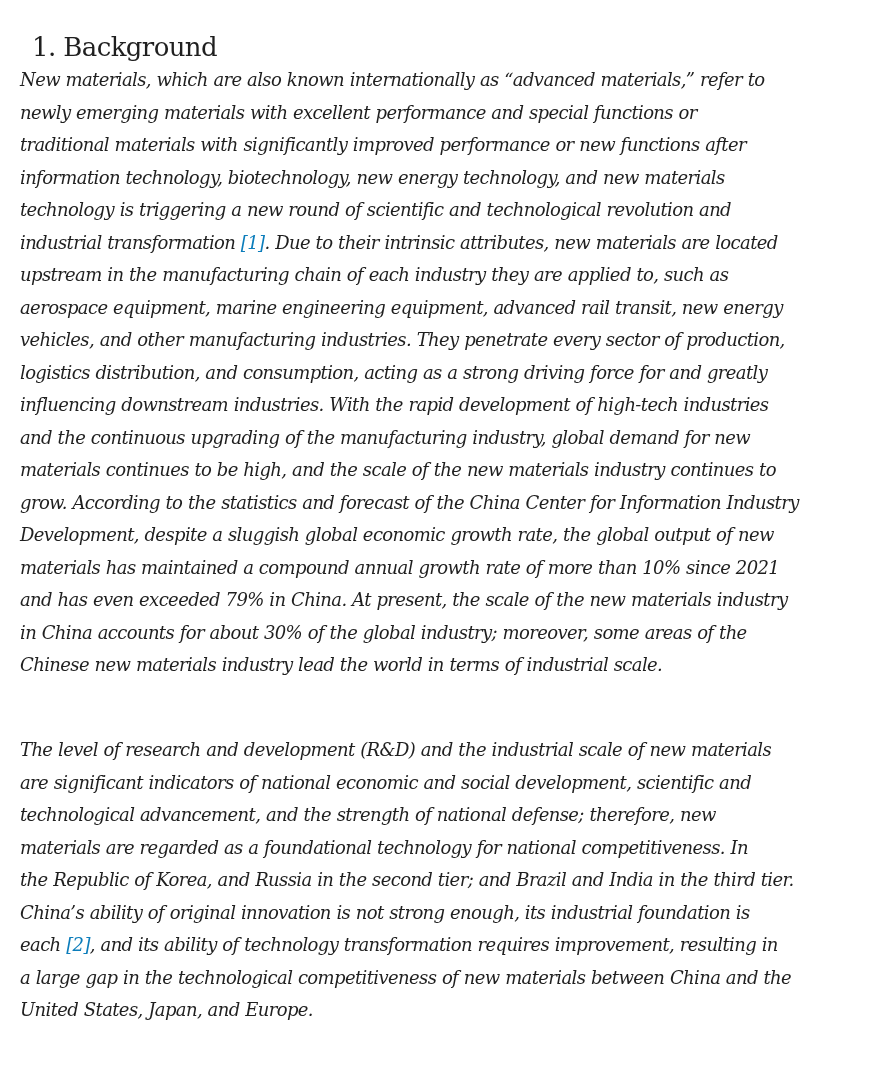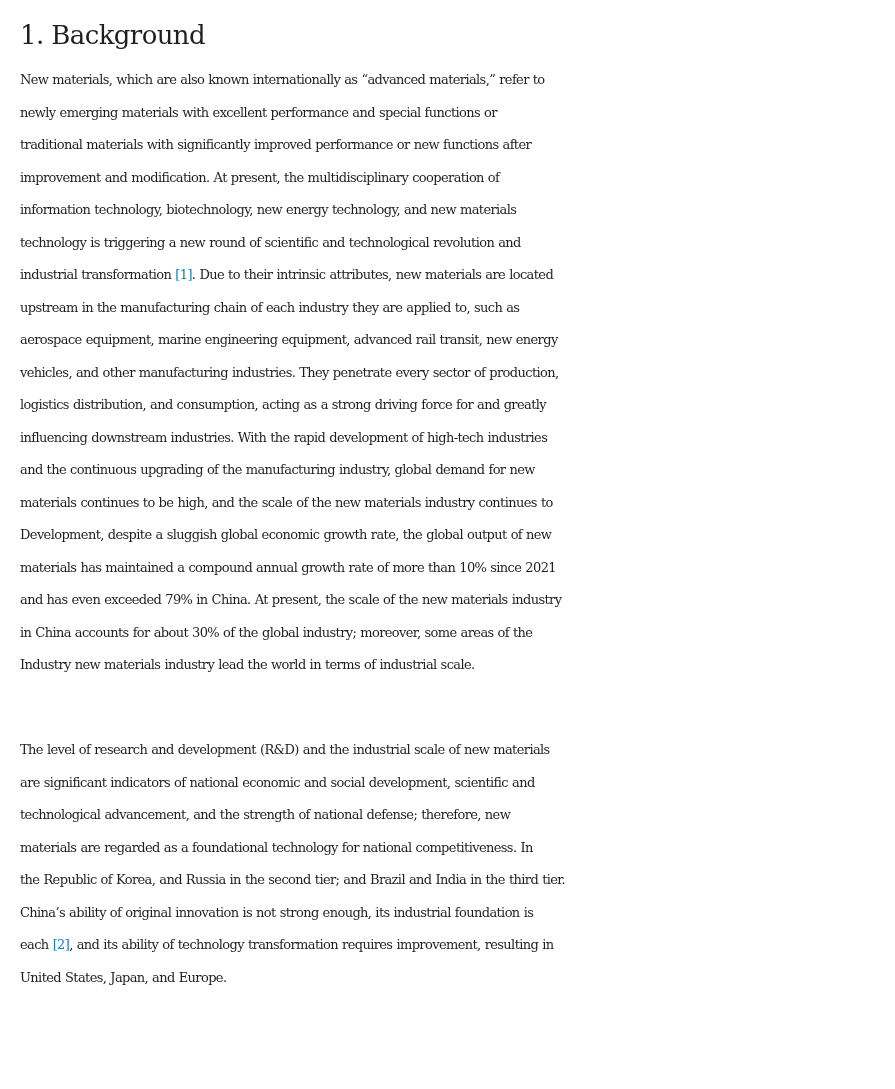--- a/index.html
+++ b/index.html
@@ -18,82 +18,84 @@
     .section {
       position: absolute;
       left: 20px;
       top: 0;
       width: 860px;
     }
     .heading {
       position: absolute;
       left: 0;
       top: 17px;
-      margin: 0;
+      margin: 12px;
       font-weight: normal;
       font-size: 26px;
       line-height: 36px;
       letter-spacing: -0.6px;
       color: #1f1f1f;
       white-space: nowrap;
     }
     .para {
       position: absolute;
       left: 0;
       margin: 0;
     }
     .line {
       display: block;
       height: 32.5px;
       line-height: 32.5px;
-      font-size: 13px;
+      font-size: 18px;
       letter-spacing: -0.62px;
       word-spacing: 0.5px;
       white-space: nowrap;
       color: #1f1f1f;
+      font-style: italic;
     }
     .ref {
       color: #0c7dbb;
       text-decoration: none;
       cursor: pointer;
     }
     #para-1 { top: 64px; }
     #para-2 { top: 734px; }
   </style>
 </head>
 <body>
 
 <div class="section">
   <h2 class="heading">1. Background</h2>
 
   <p class="para" id="para-1">
     <span class="line">New materials, which are also known internationally as “advanced materials,” refer to</span>
     <span class="line">newly emerging materials with excellent performance and special functions or</span>
     <span class="line">traditional materials with significantly improved performance or new functions after</span>
-    <span class="line">improvement and modification. At present, the multidisciplinary cooperation of</span>
     <span class="line">information technology, biotechnology, new energy technology, and new materials</span>
     <span class="line">technology is triggering a new round of scientific and technological revolution and</span>
     <span class="line"><span>industrial transformation </span><a class="ref">[1]</a><span>. Due to their intrinsic attributes, new materials are located</span></span>
     <span class="line">upstream in the manufacturing chain of each industry they are applied to, such as</span>
     <span class="line">aerospace equipment, marine engineering equipment, advanced rail transit, new energy</span>
     <span class="line">vehicles, and other manufacturing industries. They penetrate every sector of production,</span>
     <span class="line">logistics distribution, and consumption, acting as a strong driving force for and greatly</span>
     <span class="line">influencing downstream industries. With the rapid development of high-tech industries</span>
     <span class="line">and the continuous upgrading of the manufacturing industry, global demand for new</span>
     <span class="line">materials continues to be high, and the scale of the new materials industry continues to</span>
+    <span class="line">grow. According to the statistics and forecast of the China Center for Information Industry</span>
     <span class="line">Development, despite a sluggish global economic growth rate, the global output of new</span>
     <span class="line">materials has maintained a compound annual growth rate of more than 10% since 2021</span>
     <span class="line">and has even exceeded 79% in China. At present, the scale of the new materials industry</span>
     <span class="line">in China accounts for about 30% of the global industry; moreover, some areas of the</span>
-    <span class="line">Industry new materials industry lead the world in terms of industrial scale.</span>
+    <span class="line">Chinese new materials industry lead the world in terms of industrial scale.</span>
   </p>
 
   <p class="para" id="para-2">
     <span class="line">The level of research and development (R&amp;D) and the industrial scale of new materials</span>
     <span class="line">are significant indicators of national economic and social development, scientific and</span>
     <span class="line">technological advancement, and the strength of national defense; therefore, new</span>
     <span class="line">materials are regarded as a foundational technology for national competitiveness. In</span>
     <span class="line">the Republic of Korea, and Russia in the second tier; and Brazil and India in the third tier.</span>
     <span class="line">China’s ability of original innovation is not strong enough, its industrial foundation is</span>
     <span class="line"><span>each </span><a class="ref">[2]</a><span>, and its ability of technology transformation requires improvement, resulting in</span></span>
+    <span class="line">a large gap in the technological competitiveness of new materials between China and the</span>
     <span class="line">United States, Japan, and Europe.</span>
   </p>
 </div>
 
 </body></html>

